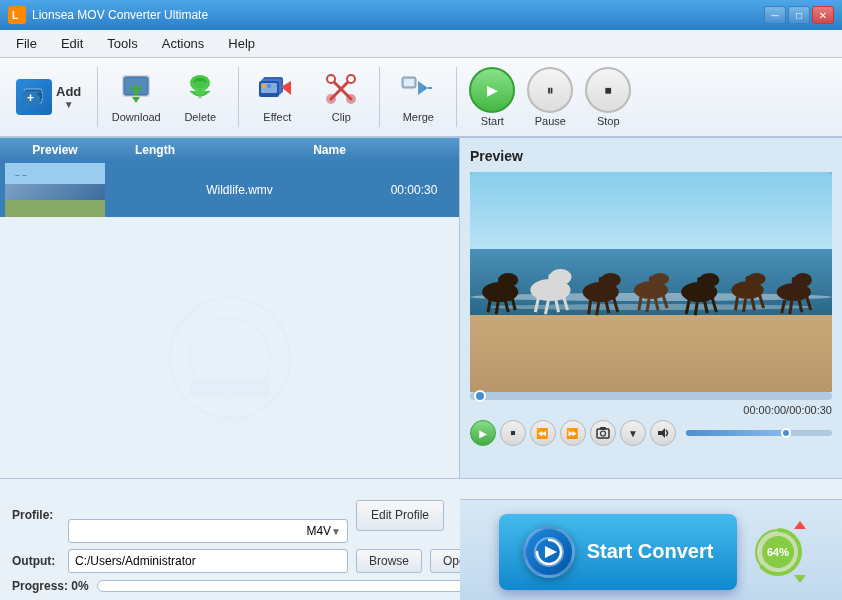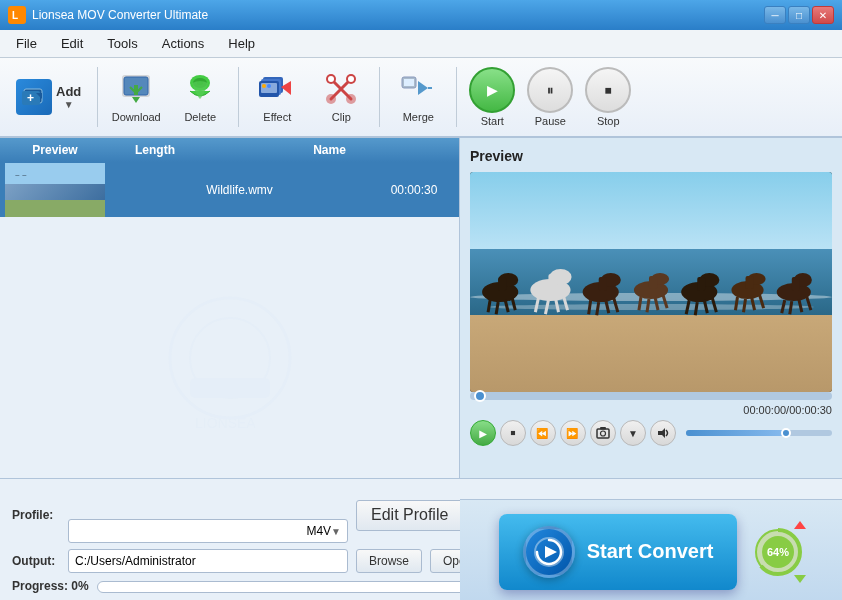--- a/index.html
+++ b/index.html
@@ -315,21 +315,21 @@
       margin-top: 32px;
     }
     .profile-select-arrow { font-size: 10px; color: #666; }
     .edit-profile-btn {
       height: 31px;
       padding: 0 14px;
       background: linear-gradient(to bottom, #f8f8f8, #e0e8f0);
       border: 1px solid #aabbd0;
       border-radius: 3px;
       cursor: pointer;
-      font-size: 16px;
+      font-size: 12px;
       color: #333;
       display: flex; align-items: center;
     }
     .output-row { display: flex; align-items: center; gap: 8px; }
     .output-label { color: #333; font-size: 12px; font-weight: bold; min-width: 48px; }
     .output-path {
       flex: 1;
       max-width: 280px;
       height: 24px;
       background: white;
@@ -343,21 +343,21 @@
       height: 24px;
       padding: 0 12px;
       background: linear-gradient(to bottom, #f8f8f8, #e0e8f0);
       border: 1px solid #aabbd0;
       border-radius: 3px;
       cursor: pointer;
       font-size: 12px;
       color: #333;
       display: flex; align-items: center;
     }
-    .progress-row { display: flex; align-items: flex-end; gap: 8px; }
+    .progress-row { display: flex; align-items: center; gap: 8px; }
     .progress-label { color: #333; font-size: 12px; font-weight: bold; }
     .progress-bar-wrap {
       flex: 1;
       height: 12px;
       background: white;
       border: 1px solid #aabbd0;
       border-radius: 6px;
       overflow: hidden;
     }
     .progress-fill {

